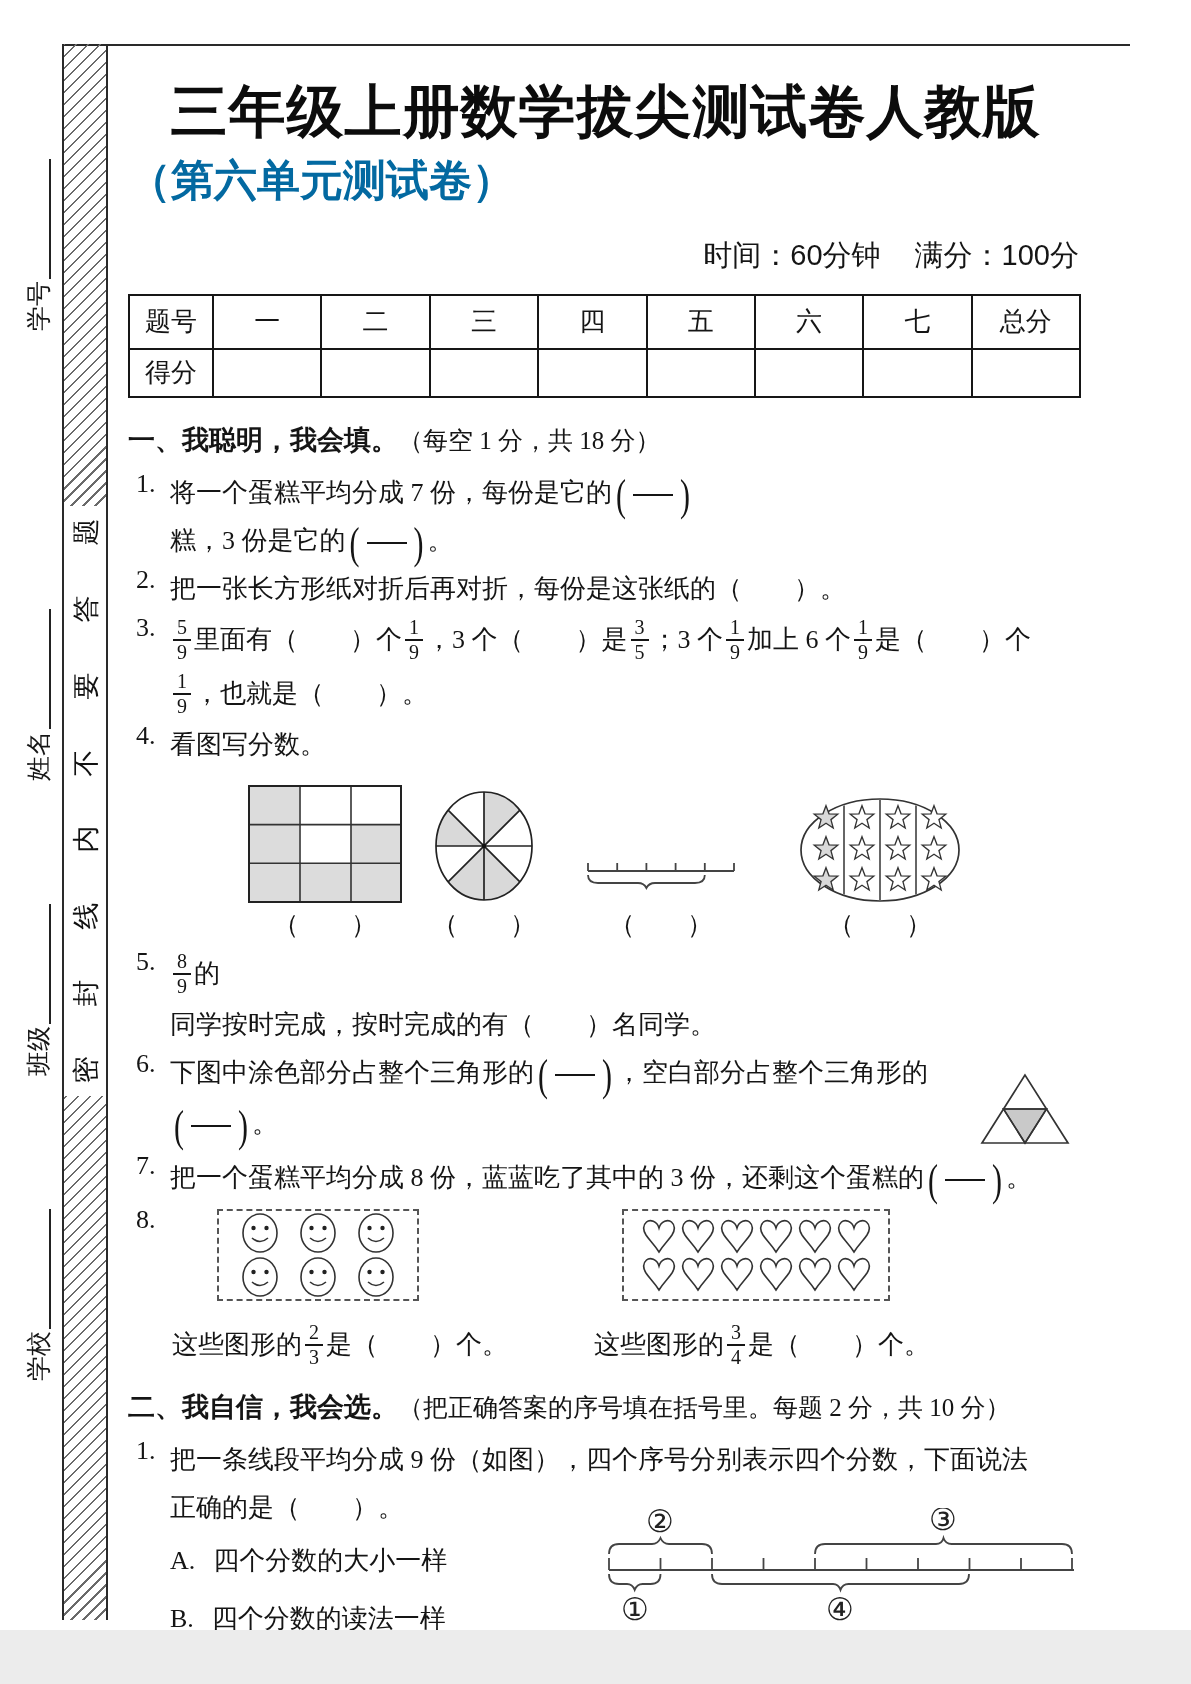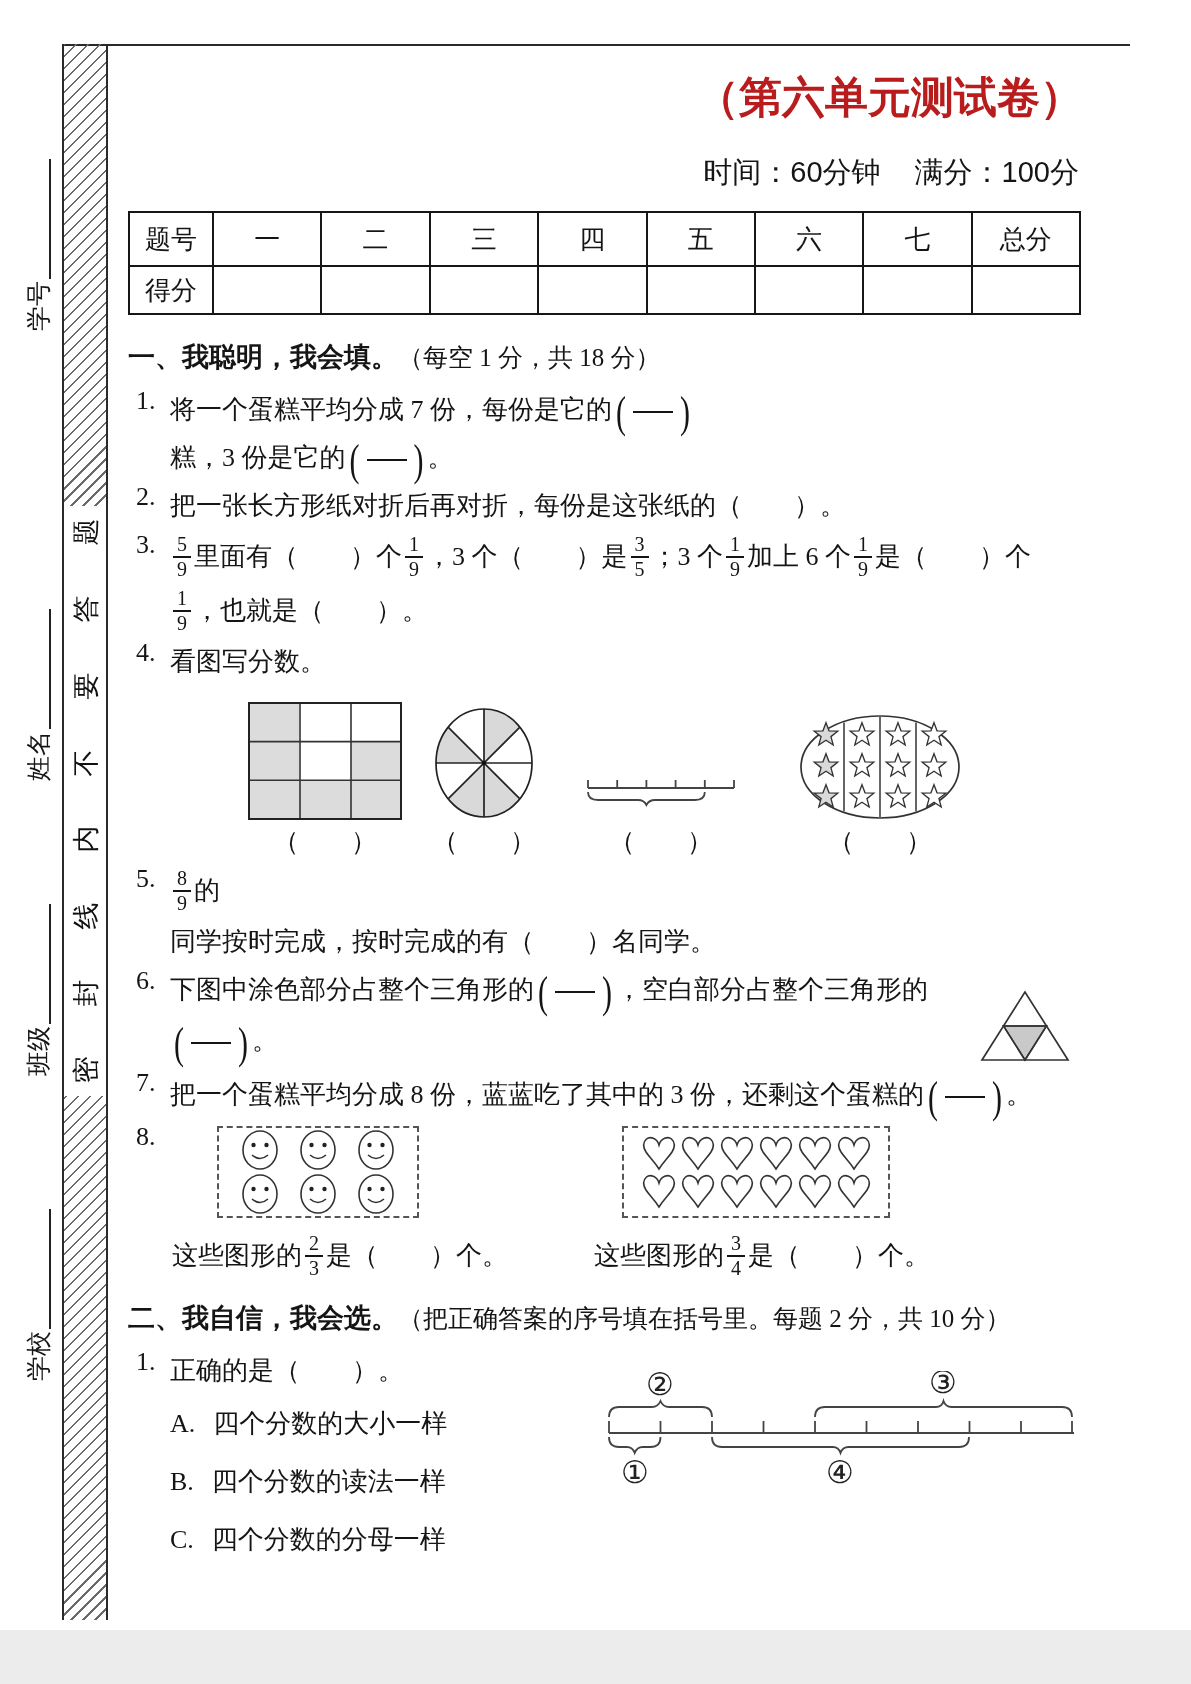--- a/index.html
+++ b/index.html
@@ -31,21 +31,21 @@
   .side-field{
     position:absolute;left:-48px;width:172px;height:26px;
     display:flex;align-items:flex-end;transform:rotate(-90deg);
   }
   .fld-label{font-size:25px;white-space:nowrap;line-height:1;}
   .fld-line{flex:1;border-bottom:2px solid #222;height:4px;margin-left:2px;}
 
   
   main{position:absolute;left:128px;top:60px;width:955px;}
   h1{margin:20px 0 0;font-size:57px;line-height:1.1;text-align:center;font-weight:900;letter-spacing:1px;color:#0c0c0c;}
-  h2{margin:14px 0 0;font-size:43px;line-height:1.1;text-align:right;font-weight:900;color:#b91c1c;}
+  h2{margin:14px 0 0;font-size:43px;line-height:1.1;text-align:left;font-weight:900;color:#0369a1;}
   .meta{margin-top:32px;display:flex;justify-content:flex-end;gap:34px;font-size:29px;padding-right:4px;}
 
   table.score{width:953px;border-collapse:collapse;margin-top:18px;table-layout:fixed;}
   table.score td{border:2px solid #161616;text-align:center;font-size:26px;padding:0;}
   table.score tr.hd td{height:52px;}
   table.score tr.sc td{height:46px;}
   td.corner{width:82px;}
 
   .sec-head{margin-top:20px;font-size:27px;line-height:44px;}
   .sec-bold{font-family:"Liberation Sans","DejaVu Sans",sans-serif;font-weight:bold;}
@@ -72,21 +72,21 @@
   .figrow{position:relative;height:130px;margin-top:4px;}
   .figslot{position:absolute;bottom:0;text-align:center;}
   .capline{display:flex;height:44px;line-height:44px;position:relative;font-size:26px;}
 
   
   .q8row{position:relative;height:94px;margin-top:4px;}
   .dashbox{position:absolute;top:0;border:2px dashed #555;box-sizing:border-box;
            display:flex;flex-wrap:wrap;align-content:center;justify-content:center;}
   .smilebox{left:47px;width:202px;height:92px;gap:2px 16px;}
   .heartbox{left:452px;width:268px;height:92px;gap:0 3px;}
-  .q8caps{position:relative;height:52px;margin-top:10px;font-size:26px;}
+  .q8caps{position:relative;height:52px;margin-top:16px;font-size:26px;}
   .q8cap{position:absolute;top:0;line-height:52px;white-space:nowrap;}
 
   .tri-fig{position:absolute;left:810px;top:24px;}
 
   
   .s2rest{position:relative;}
   .opt{display:flex;gap:18px;line-height:58px;font-size:26px;}
   .opt-label{flex:none;}
   .nline{position:absolute;left:437px;top:-24px;}
 
@@ -142,20 +142,21 @@
         <span>内</span>
         <span>线</span>
         <span>封</span>
         <span>密</span>
       </div>
       <div class="hatch hatch-bottom"></div>
     </div>
   </aside>
 
   <main>
+    <h1 class="sans">三年级上册数学拔尖测试卷人教版</h1>
     <h2 class="sans">（第六单元测试卷）</h2>
 
     <div class="meta sans">
       <span>时间：60分钟</span>
       <span>满分：100分</span>
     </div>
 
     <table class="score">
       <tbody>
           <tr class="hd">
@@ -472,20 +473,21 @@
       </div>
     </div>
 
     <div class="sec-head" style="margin-top:14px">
       <span class="sec-bold"><span>二、</span><span>我自信，我会选。</span></span><span class="sec-note">（把正确答案的序号填在括号里。每题 2 分，共 10 分）</span>
     </div>
 
     <div class="q" style="margin-top:6px">
       <span class="qno">1.</span>
       <div class="qbody">
+        <div class="ln"><span>把一条线段平均分成 9 份（如图），四个序号分别表示四个分数，下面说法</span></div>
         <div class="ln"><span>正确的是（　　）。</span></div>
         <div class="s2rest">
           <div class="opt">
             <span class="opt-label">A.</span>
               <span>四个分数的大小一样</span>
           </div>
           <div class="opt">
             <span class="opt-label">B.</span>
               <span>四个分数的读法一样</span>
           </div>

